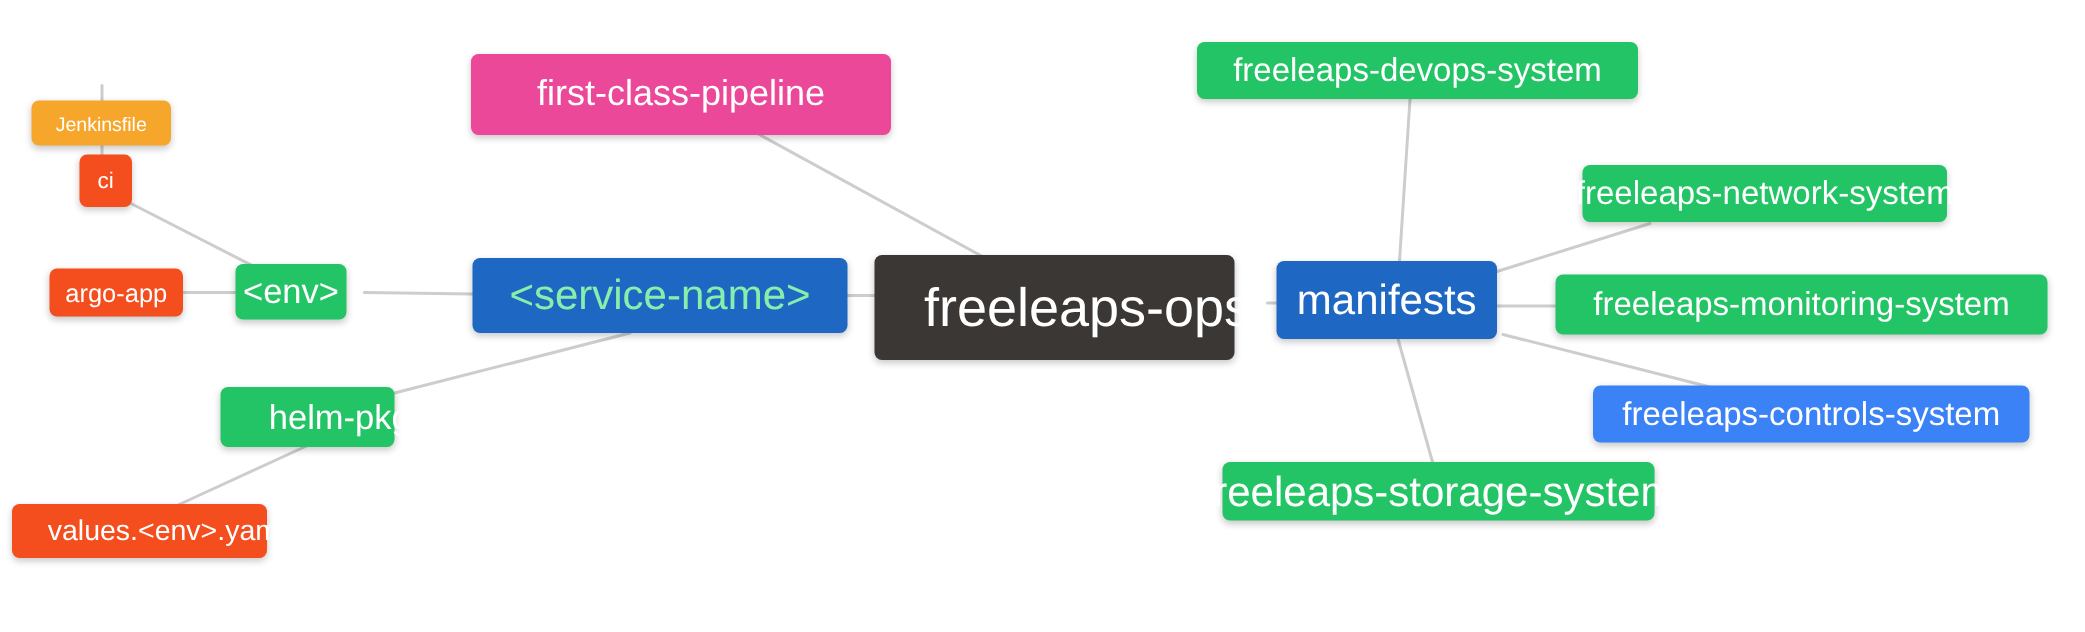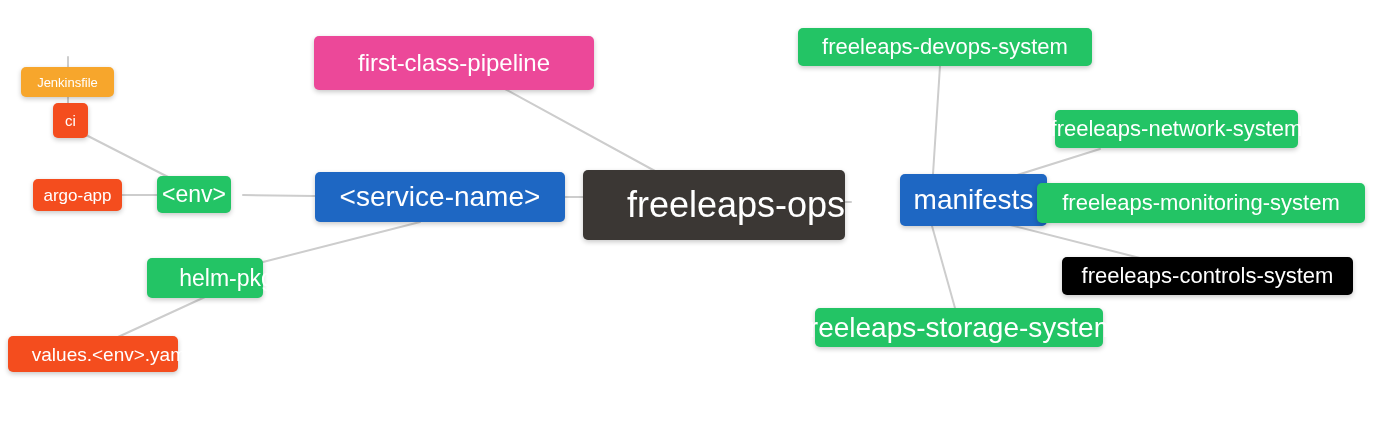--- a/index.html
+++ b/index.html
@@ -57,21 +57,21 @@
       <line x1="932" y1="226" x2="955" y2="308" stroke="#CDCDCD" stroke-width="2" stroke-linecap="round"></line>
     </svg>
 
   <div class="node" style="left: 21px; top: 27px; width: 93px; height: 30px; font-size: 13px; background: rgb(247, 166, 44); color: rgb(255, 255, 255); margin-top: 40px;">Jenkinsfile</div>
   <div class="node" style="left: 53px; top: 103px; width: 35px; height: 35px; font-size: 15px; background: rgb(244, 77, 30); color: rgb(255, 255, 255);">ci</div>
   <div class="node" style="left: 33px; top: 179px; width: 89px; height: 32px; font-size: 17px; background: rgb(244, 77, 30); color: rgb(255, 255, 255);">argo-app</div>
   <div class="node" style="left: 157px; top: 176px; width: 74px; height: 37px; font-size: 23px; background: rgb(35, 196, 101); color: rgb(255, 255, 255);">&lt;env&gt;</div>
   <div class="node" style="left: 147px; top: 258px; width: 116px; height: 40px; font-size: 23px; background: rgb(35, 196, 101); color: rgb(255, 255, 255); padding-left: 43px;">helm-pkg</div>
   <div class="node" style="left: 8px; top: 336px; width: 170px; height: 36px; font-size: 19px; background: rgb(244, 77, 30); color: rgb(255, 255, 255); padding-left: 36px;">values.&lt;env&gt;.yaml</div>
   <div class="node" style="left: 314px; top: 36px; width: 280px; height: 54px; font-size: 24px; background: #ec4899; color: rgb(255, 255, 255);">first-class-pipeline</div>
-  <div class="node" style="left: 315px; top: 172px; width: 250px; height: 50px; font-size: 28px; background: rgb(30, 103, 195); color: #ffffff;">&lt;service-name&gt;</div>
-  <div class="node" style="left: 583px; top: 170px; width: 262px; height: 70px; font-size: 36px; background: rgb(59, 55, 52); color: rgb(255, 255, 255); padding-left: 44px;">freeleaps-ops</div>
-  <div class="node" style="left: 900px; top: 174px; width: 147px; height: 52px; font-size: 28px; background: rgb(30, 103, 195); color: rgb(255, 255, 255);">manifests</div>
+  <div class="node" style="left: 315px; top: 172px; width: 250px; height: 50px; font-size: 28px; background: rgb(30, 103, 195); color: #86efac;">&lt;service-name&gt;</div>
+  <div class="node" style="left: 583px; top: 170px; width: 240px; height: 70px; font-size: 36px; background: rgb(59, 55, 52); color: rgb(255, 255, 255); padding-left: 44px;">freeleaps-ops</div>
+  <div class="node" style="left: 851px; top: 174px; width: 147px; height: 52px; font-size: 28px; background: rgb(30, 103, 195); color: rgb(255, 255, 255);">manifests</div>
   <div class="node" style="left: 798px; top: 28px; width: 294px; height: 38px; font-size: 22px; background: rgb(35, 196, 101); color: rgb(255, 255, 255);">freeleaps-devops-system</div>
   <div class="node" style="left: 1055px; top: 110px; width: 243px; height: 38px; font-size: 22px; background: rgb(35, 196, 101); color: rgb(255, 255, 255);">freeleaps-network-system</div>
   <div class="node" style="left: 1037px; top: 183px; width: 328px; height: 40px; font-size: 22px; background: rgb(35, 196, 101); color: rgb(255, 255, 255);">freeleaps-monitoring-system</div>
-  <div class="node" style="left: 1062px; top: 257px; width: 291px; height: 38px; font-size: 22px; background: #000000; color: rgb(255, 255, 255);">freeleaps-controls-system</div>
+  <div class="node" style="left: 1062px; top: 257px; width: 291px; height: 38px; font-size: 22px; background: #3b82f6; color: rgb(255, 255, 255);">freeleaps-controls-system</div>
   <div class="node" style="left: 815px; top: 308px; width: 288px; height: 39px; font-size: 28px; background: rgb(35, 196, 101); color: rgb(255, 255, 255);">freeleaps-storage-system</div>
 </div>
 
 </body></html>

